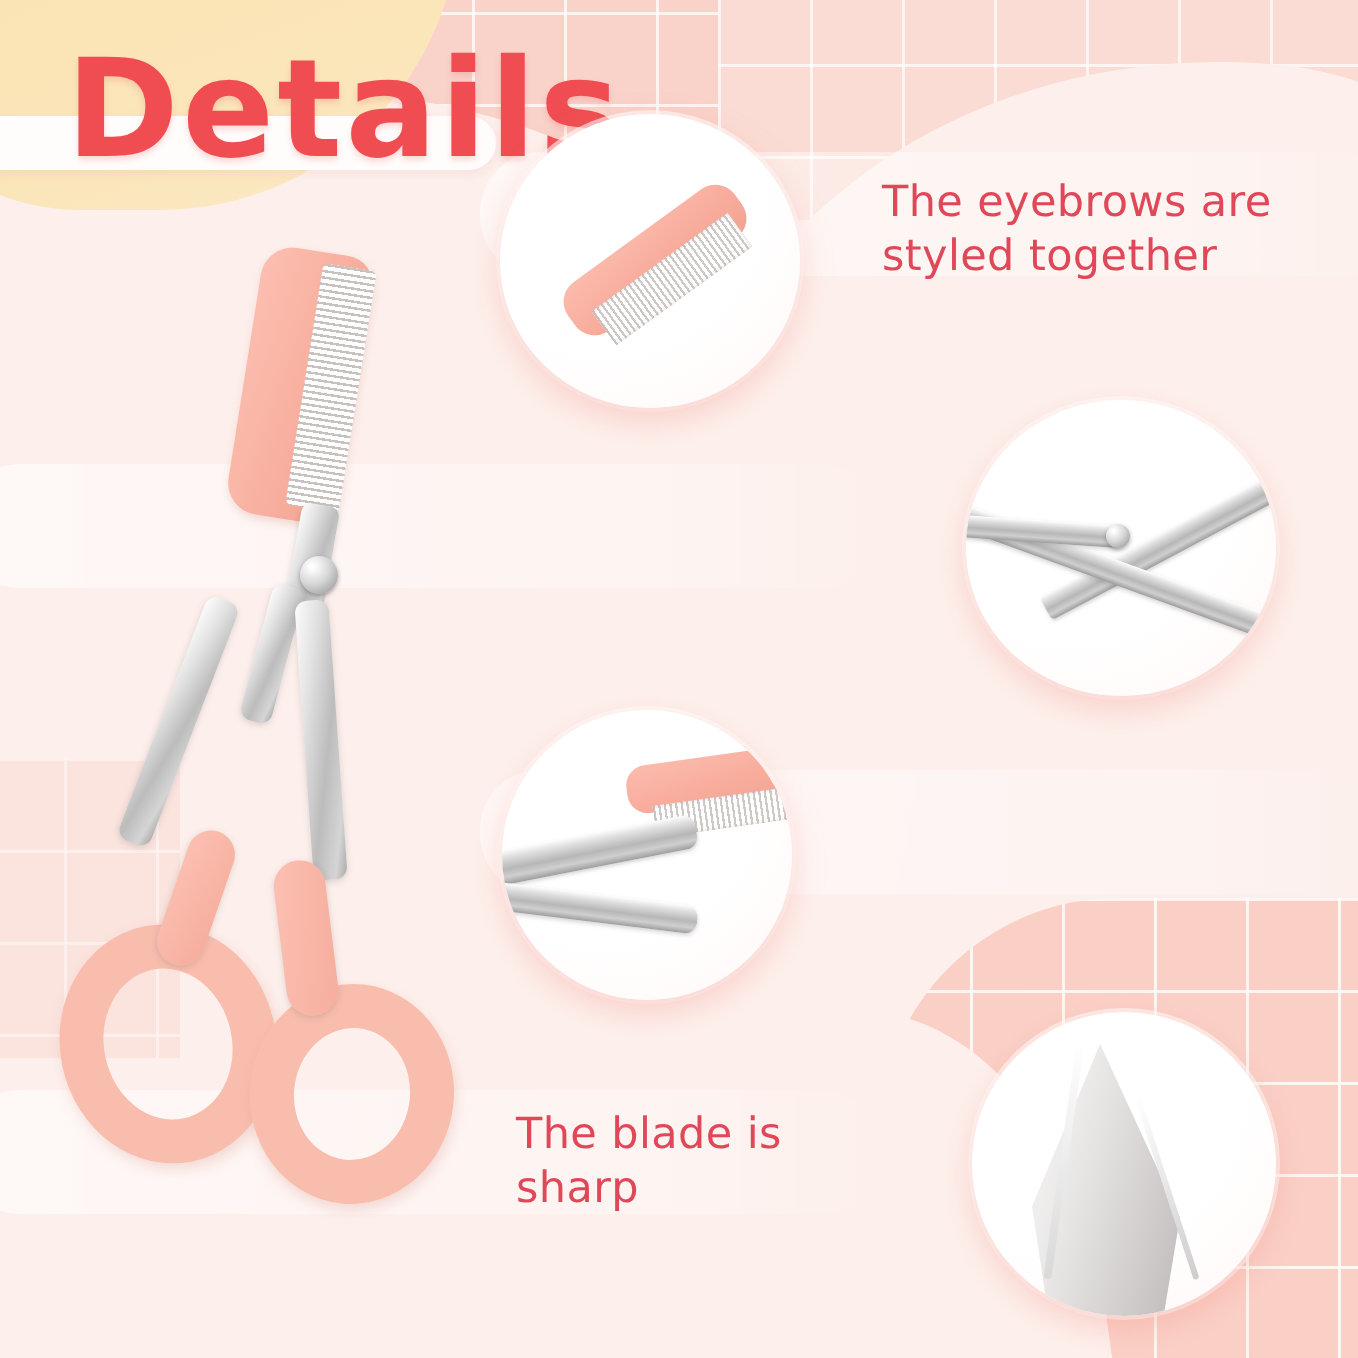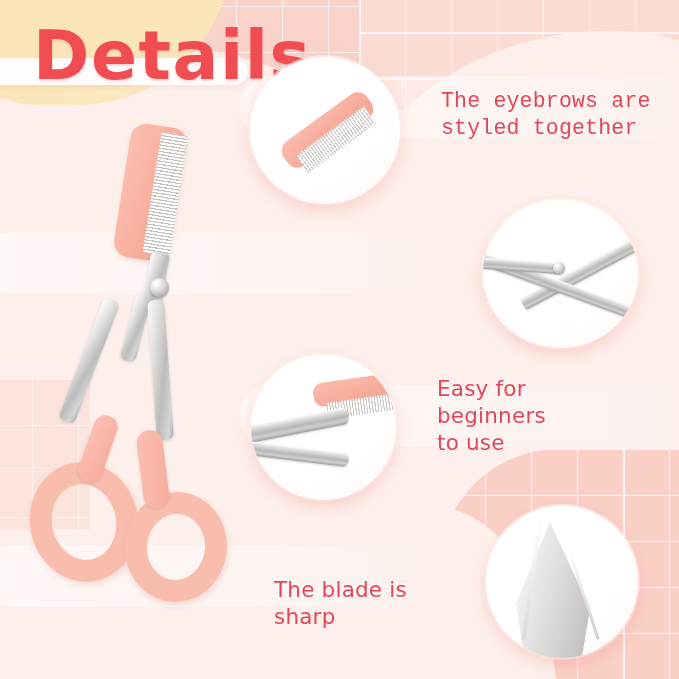--- a/index.html
+++ b/index.html
@@ -211,21 +211,21 @@
          transform:rotate(6deg);"></div>
     <div class="prod-arm" style="left:140px;top:430px;width:26px;height:78px;
          transform:rotate(-7deg);border-radius:13px;
          background:linear-gradient(100deg,#fbc0b2,#f6ad9d);"></div>
   </div>
 
   <div class="circle" style="left:250px;top:57px;width:150px;height:147px;">
     <div class="comb-body" style="left:26px;top:58px;width:103px;height:30px;transform:rotate(-36deg);"></div>
     <div class="comb-teeth" style="left:44px;top:72px;width:84px;height:21px;transform:rotate(-36deg);"></div>
   </div>
-  <div class="callout" style="left:441px;top:88px;font-family:Liberation Mono, monospace;">The eyebrows are
+  <div class="callout" style="left:441px;top:88px;">The eyebrows are
 styled together</div>
 
   <div class="circle" style="left:483px;top:200px;width:155px;height:148px;">
 
     <div class="blade" style="left:32px;top:66px;width:136px;height:13px;transform:rotate(-28deg);border-radius:3px 8px 8px 3px;"></div>
 
     <div class="blade" style="left:-4px;top:82px;width:168px;height:12px;transform:rotate(20deg);border-radius:3px 8px 8px 3px;"></div>
 
     <div class="blade" style="left:-12px;top:60px;width:90px;height:11px;transform:rotate(4deg);border-radius:3px;"></div>
     <div class="pivot" style="left:70px;top:62px;width:12px;height:12px;"></div>
@@ -233,31 +233,28 @@
 
   <div class="circle" style="left:251px;top:355px;width:145px;height:145px;">
 
     <div class="comb-body" style="left:62px;top:22px;width:100px;height:24px;transform:rotate(-8deg);border-radius:10px 0 0 10px;"></div>
     <div class="comb-teeth" style="left:76px;top:42px;width:86px;height:16px;transform:rotate(-8deg);"></div>
 
     <div class="blade" style="left:-10px;top:62px;width:108px;height:17px;transform:rotate(-11deg);border-radius:3px 6px 6px 3px;"></div>
 
     <div class="blade" style="left:-6px;top:92px;width:104px;height:14px;transform:rotate(7deg);border-radius:3px 6px 6px 3px;"></div>
   </div>
-  <div class="callout" style="left:437px;top:375px;">Easy for
-beginners
-to use</div>
 
   <div class="circle" style="left:486px;top:506px;width:152px;height:152px;">
 
     <div style="position:absolute;left:30px;top:16px;width:74px;height:140px;
          background:linear-gradient(105deg,#fafafa 0%,#e6e4e3 40%,#cfcccb 75%,#bdbab9 100%);
          clip-path:polygon(46% 0%, 100% 62%, 88% 100%, 12% 100%, 0% 58%);"></div>
 
     <div style="position:absolute;left:44px;top:14px;width:4px;height:120px;
          background:linear-gradient(to bottom,#ffffff,#d9d9d9);transform:rotate(8deg);border-radius:2px;"></div>
     <div style="position:absolute;left:96px;top:40px;width:3px;height:96px;
          background:linear-gradient(to bottom,#ffffff,#cdcdcd);transform:rotate(-18deg);border-radius:2px;"></div>
   </div>
-  <div class="callout" style="left:274px;top:554px;margin-top:22px;">The blade is
+  <div class="callout" style="left:258px;top:554px;">The blade is
 sharp</div>
 
 </div>
 
 </body></html>

